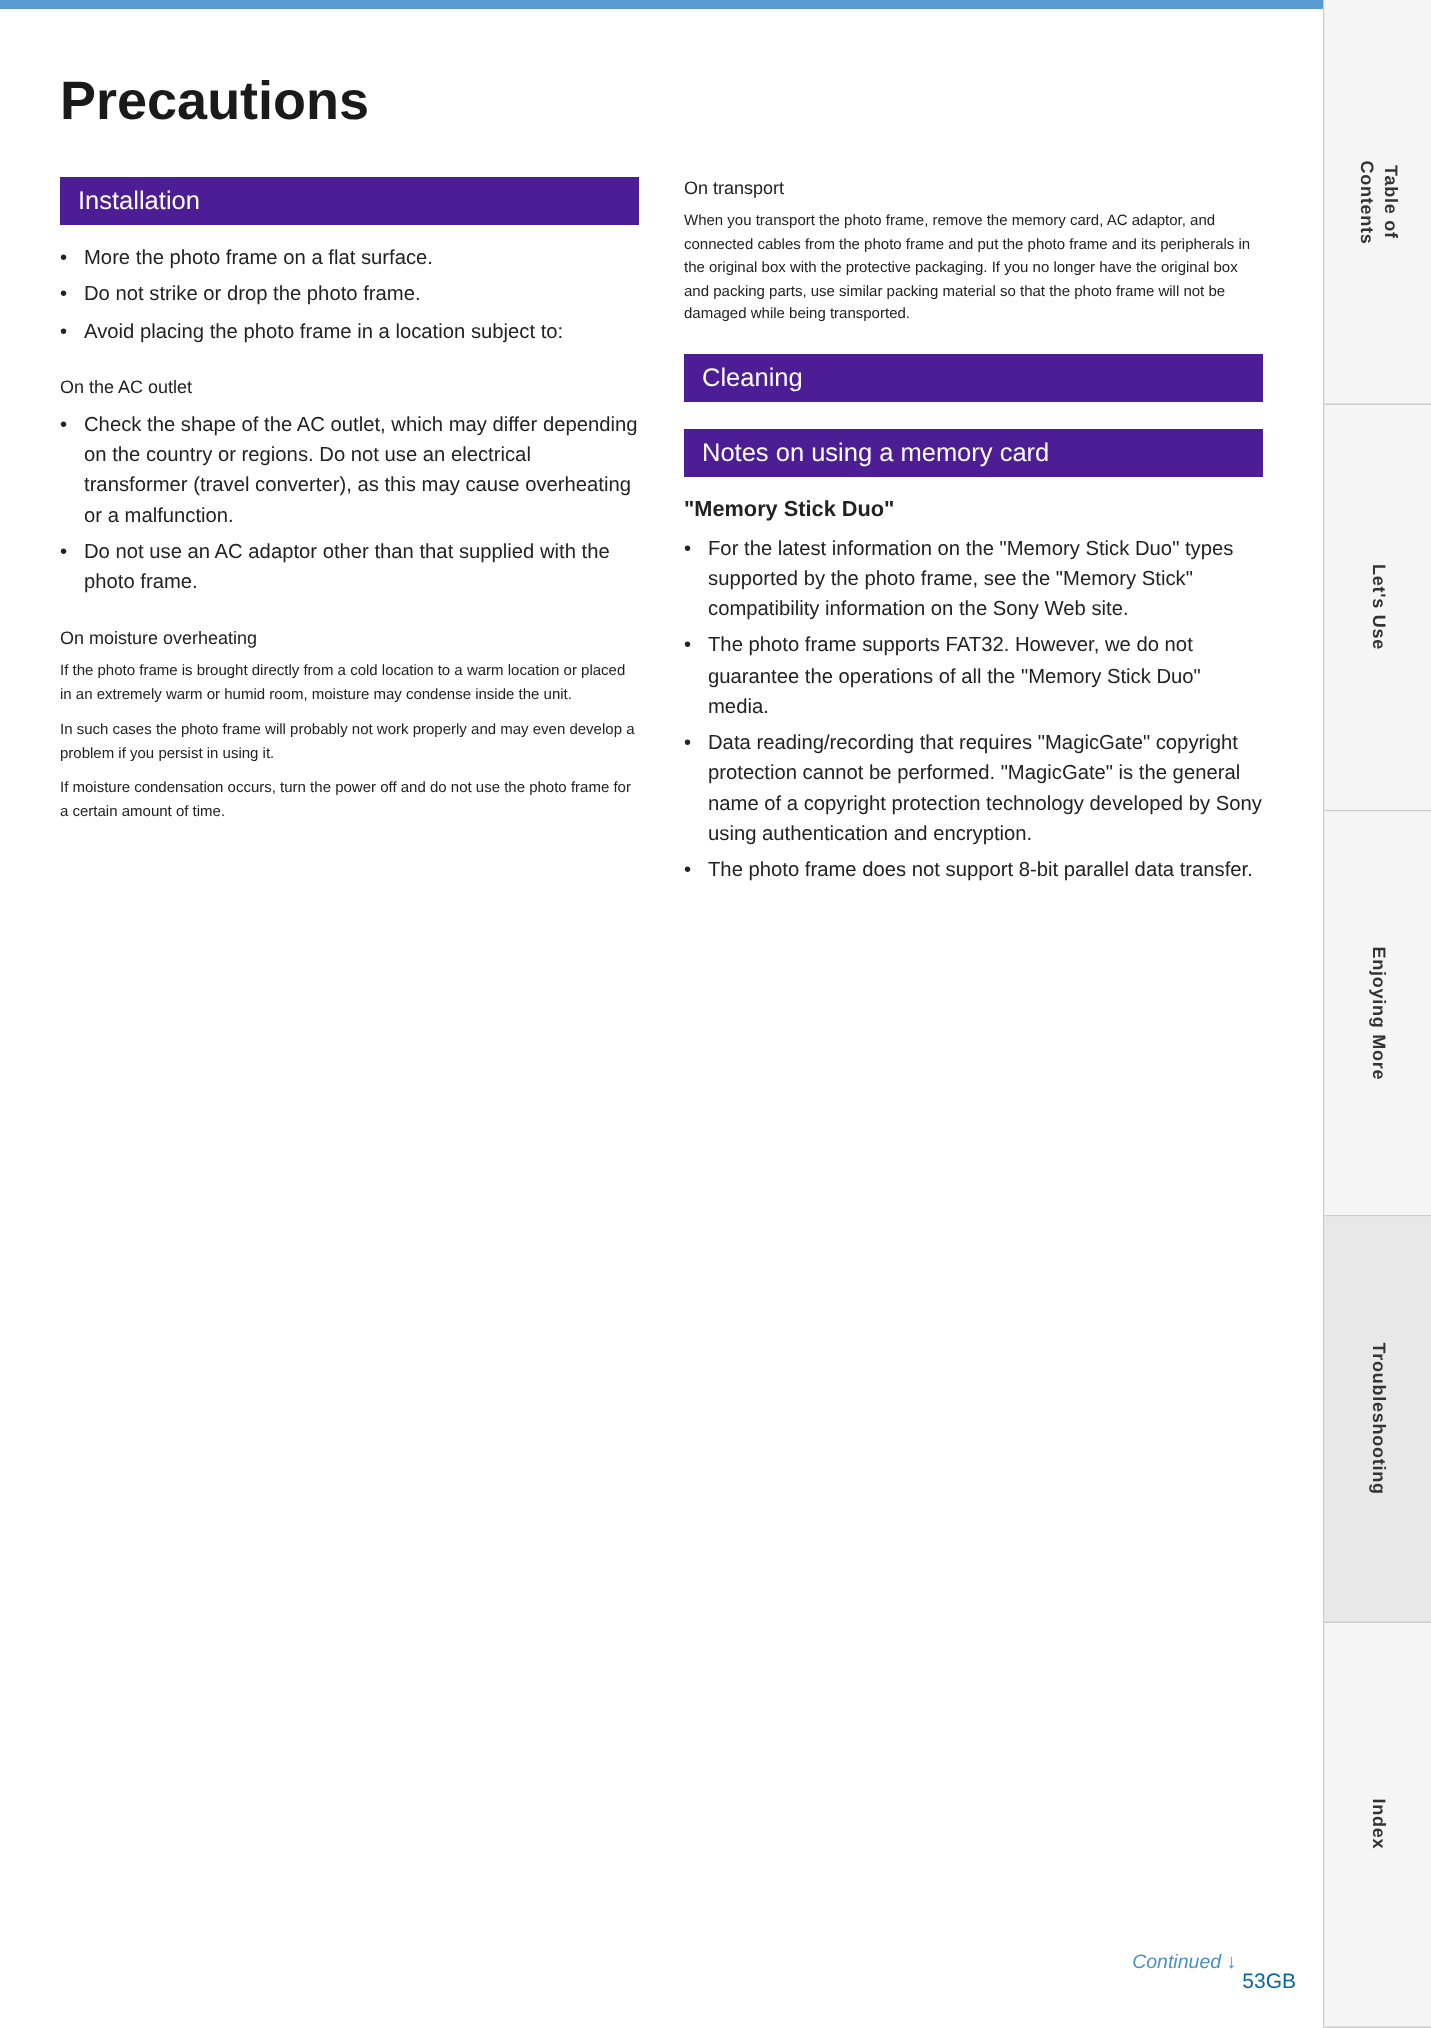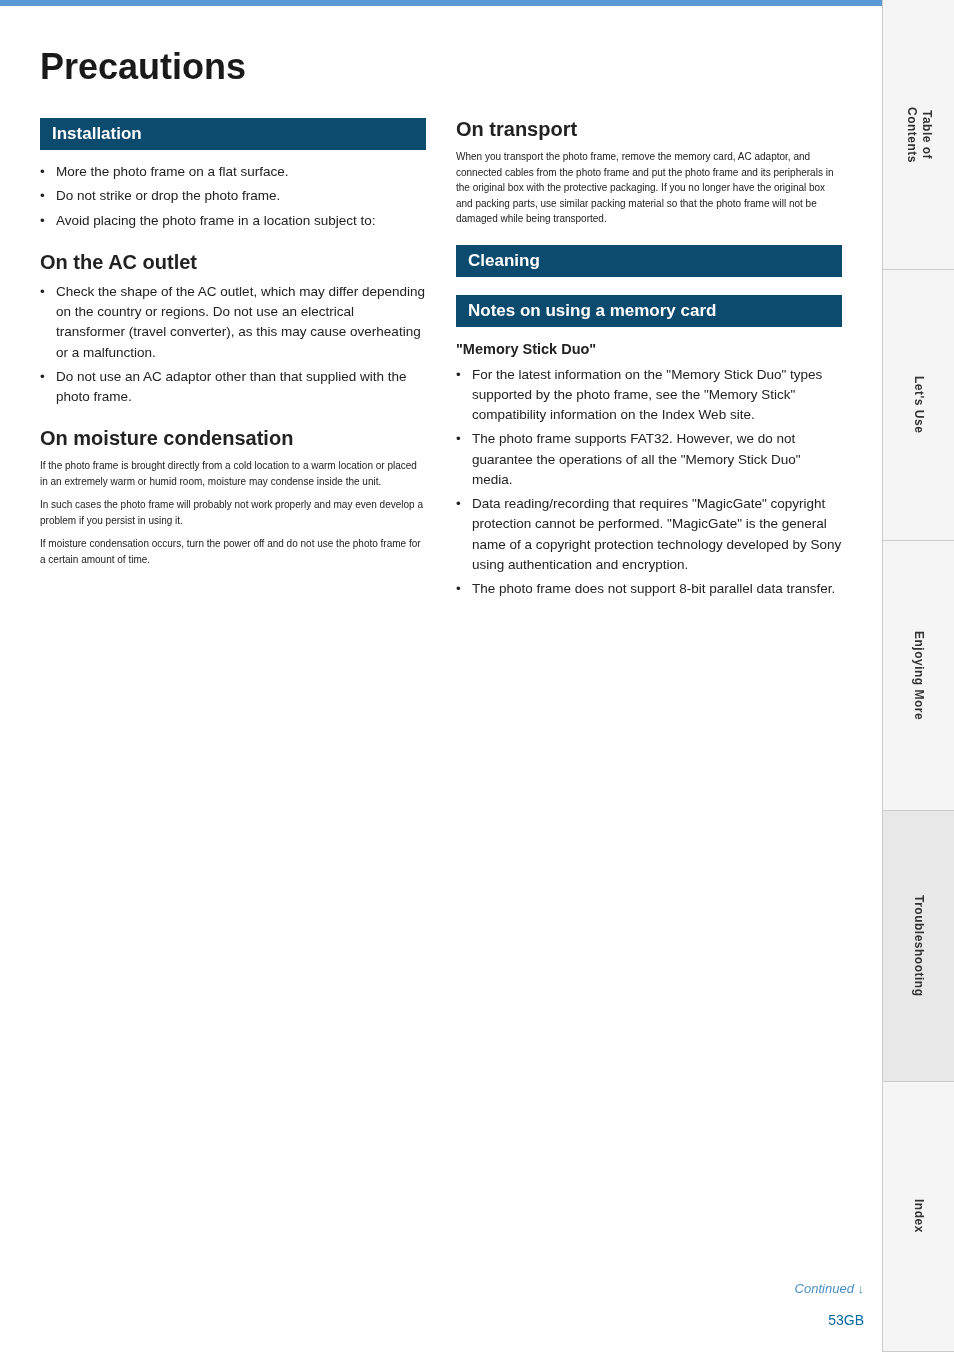--- a/index.html
+++ b/index.html
@@ -75,36 +75,36 @@
       min-width: 0;
     }
 
     .col-right {
       flex: 1;
       min-width: 0;
     }
 
     
     .section-header-blue {
-      background: #0c4a6e;
+      background: #4c1d95;
       color: #fff;
       font-size: 17px;
-      font-weight: bold;
+      font-weight: normal;
       padding: 6px 12px;
       margin-bottom: 12px;
       margin-top: 18px;
     }
 
     .section-header-blue:first-child {
       margin-top: 0;
     }
 
     .section-header-plain {
-      font-size: 20px;
-      font-weight: bold;
+      font-size: 12px;
+      font-weight: normal;
       color: #222;
       margin-bottom: 8px;
       margin-top: 20px;
     }
 
     .section-header-plain:first-child {
       margin-top: 0;
     }
 
     
@@ -143,22 +143,22 @@
       margin-bottom: 8px;
       margin-top: 14px;
     }
 
     
     .page-footer {
       position: absolute;
       bottom: 20px;
       right: 90px;
       display: flex;
-      flex-direction: column;
-      align-items: flex-end;
+      flex-direction: row;
+      align-items: flex-start;
       gap: 4px;
     }
 
     .page-number {
       font-size: 28px;
       font-weight: bold;
       color: #0369a1;
     }
 
     .page-number span {
@@ -190,38 +190,38 @@
           <li>Do not strike or drop the photo frame.</li>
           <li>Avoid placing the photo frame in a location subject to:</li>
         </ul>
 
         <div class="section-header-plain">On the AC outlet</div>
         <ul class="bullet-list">
           <li>Check the shape of the AC outlet, which may differ depending on the country or regions. Do not use an electrical transformer (travel converter), as this may cause overheating or a malfunction.</li>
           <li>Do not use an AC adaptor other than that supplied with the photo frame.</li>
         </ul>
 
-        <div class="section-header-plain">On moisture condensation</div>
+        <div class="section-header-plain">On moisture overheating</div>
         <p class="body-text">If the photo frame is brought directly from a cold location to a warm location or placed in an extremely warm or humid room, moisture may condense inside the unit.</p>
         <p class="body-text">In such cases the photo frame will probably not work properly and may even develop a problem if you persist in using it.</p>
         <p class="body-text">If moisture condensation occurs, turn the power off and do not use the photo frame for a certain amount of time.</p>
 
       </div>
 
       <div class="col-right">
 
         <div class="section-header-plain">On transport</div>
         <p class="body-text">When you transport the photo frame, remove the memory card, AC adaptor, and connected cables from the photo frame and put the photo frame and its peripherals in the original box with the protective packaging. If you no longer have the original box and packing parts, use similar packing material so that the photo frame will not be damaged while being transported.</p>
 
         <div class="section-header-blue">Cleaning</div>
 
         <div class="section-header-blue">Notes on using a memory card</div>
         <div class="subsection-heading">"Memory Stick Duo"</div>
         <ul class="bullet-list">
-          <li>For the latest information on the "Memory Stick Duo" types supported by the photo frame, see the "Memory Stick" compatibility information on the Index Web site.</li>
+          <li>For the latest information on the "Memory Stick Duo" types supported by the photo frame, see the "Memory Stick" compatibility information on the Sony Web site.</li>
           <li>The photo frame supports FAT32. However, we do not guarantee the operations of all the "Memory Stick Duo" media.</li>
           <li>Data reading/recording that requires "MagicGate" copyright protection cannot be performed. "MagicGate" is the general name of a copyright protection technology developed by Sony using authentication and encryption.</li>
           <li>The photo frame does not support 8-bit parallel data transfer.</li>
         </ul>
 
       </div>
     </div>
 
     <div class="page-footer">
       <div class="continued-text">

